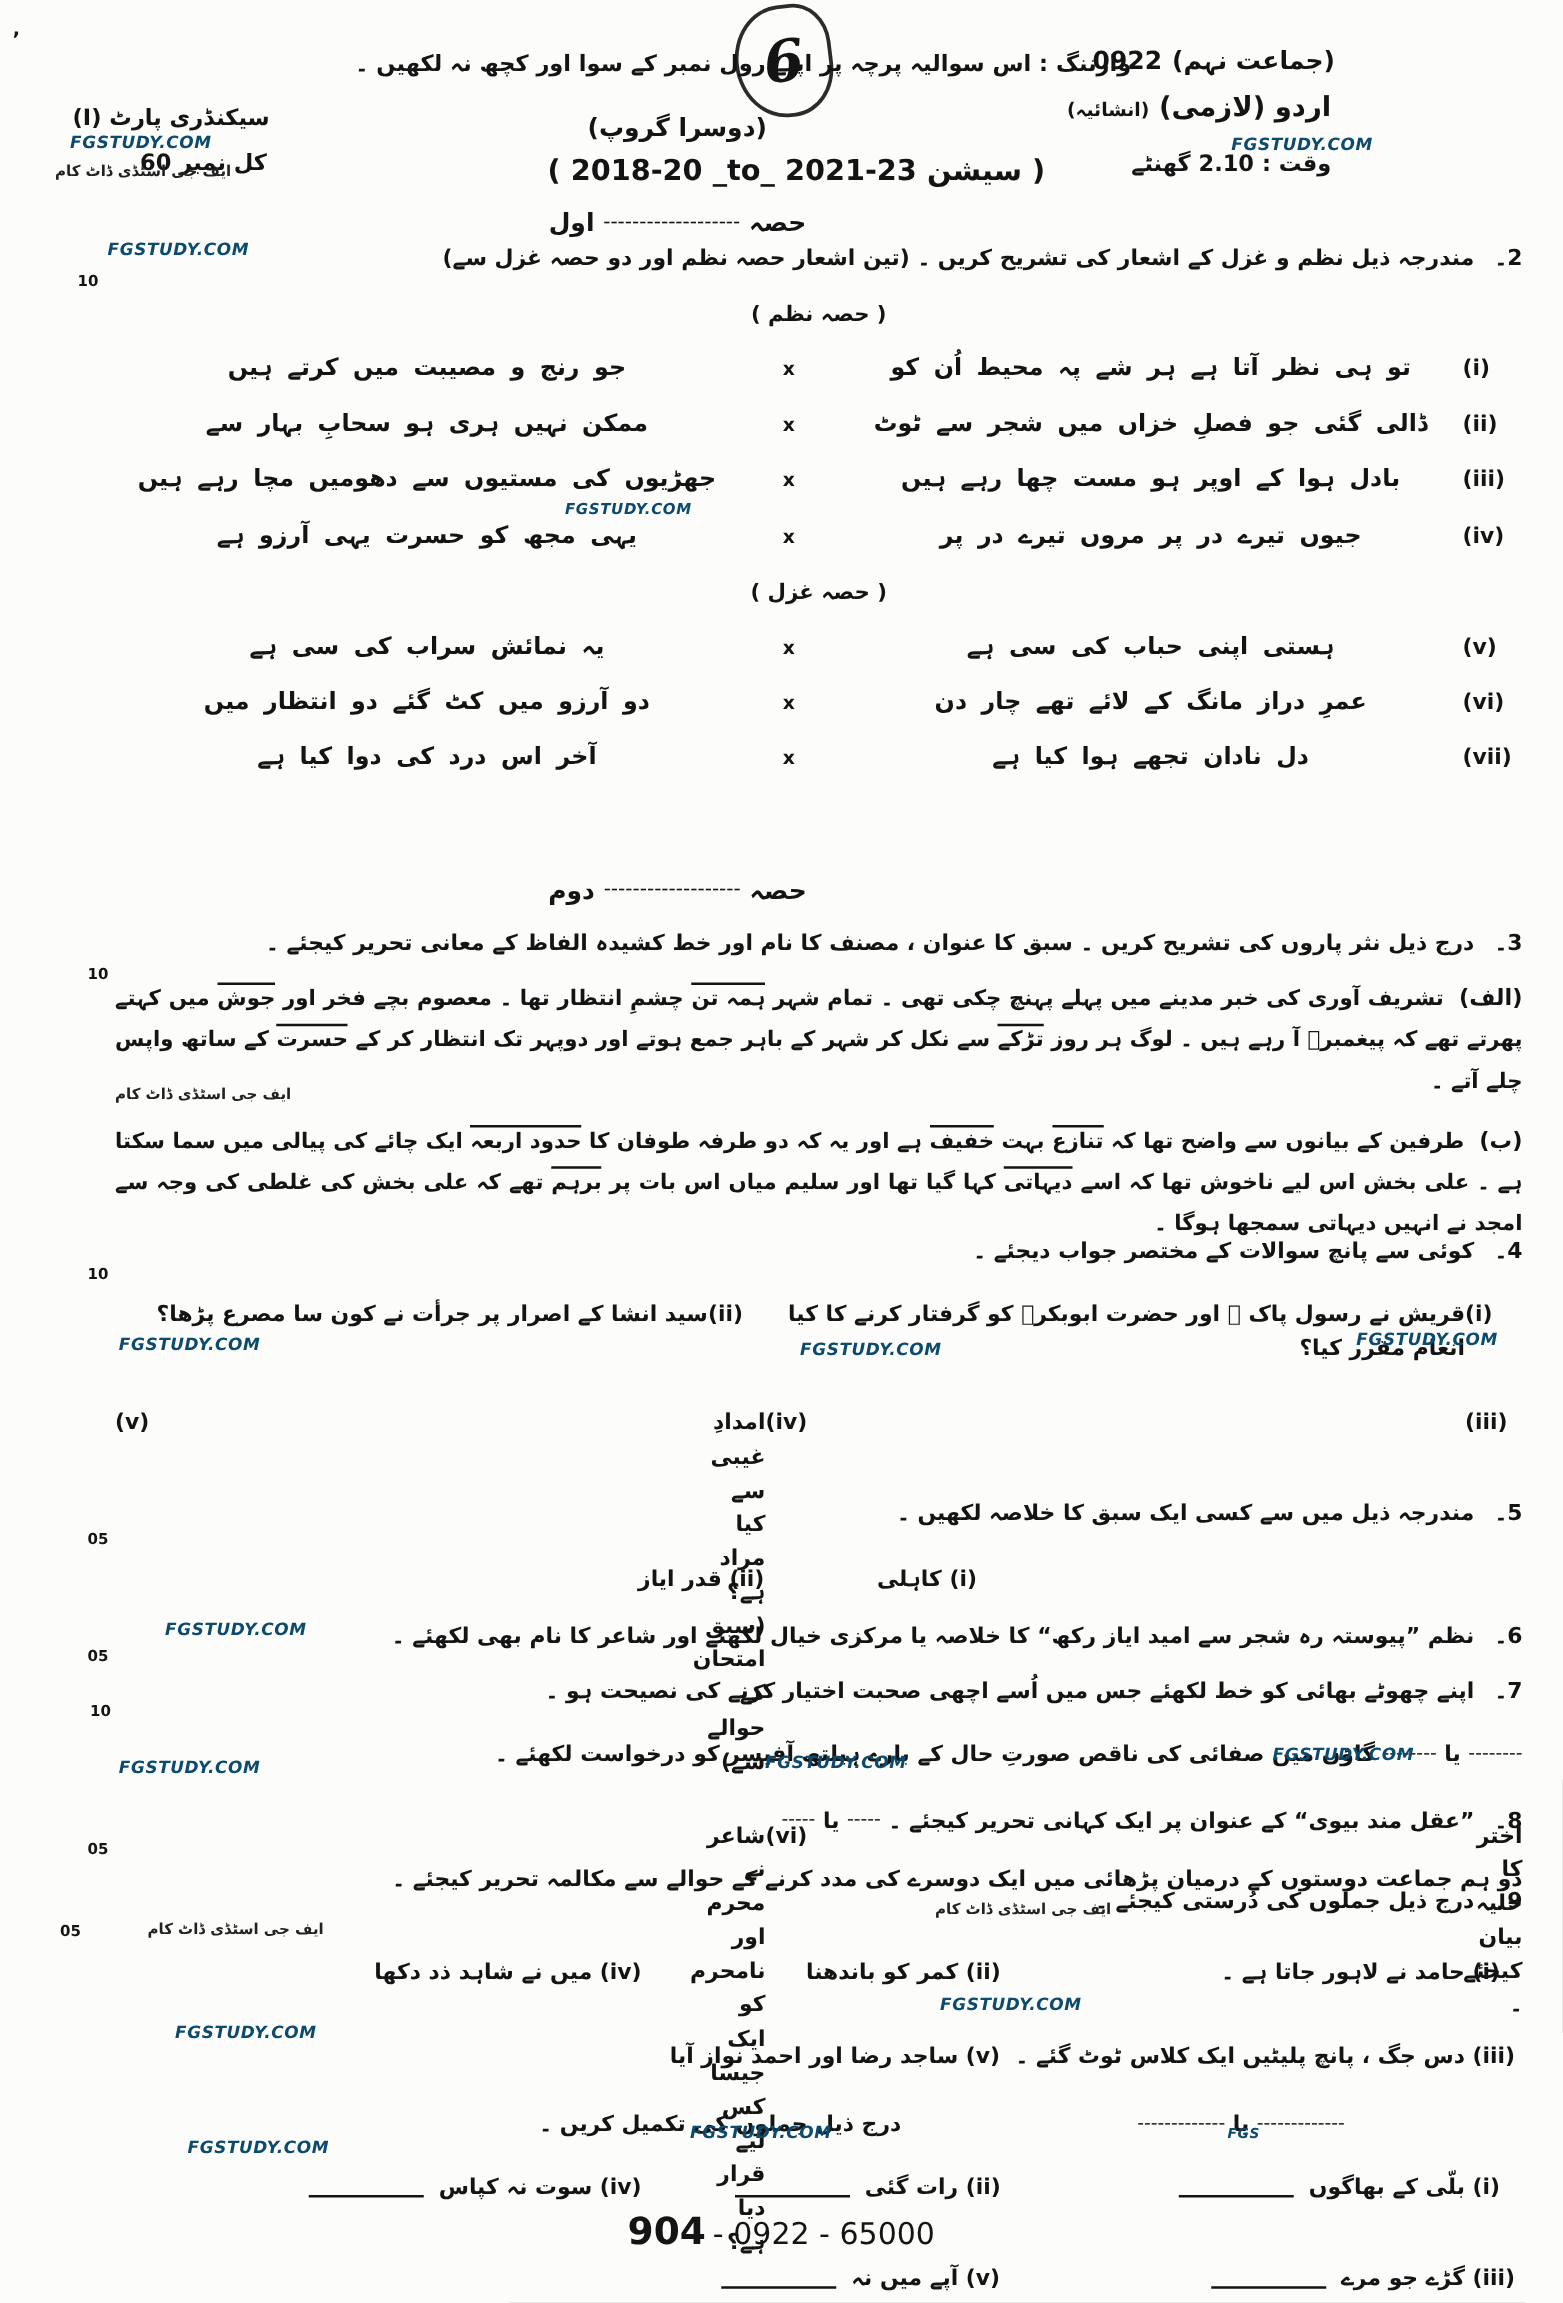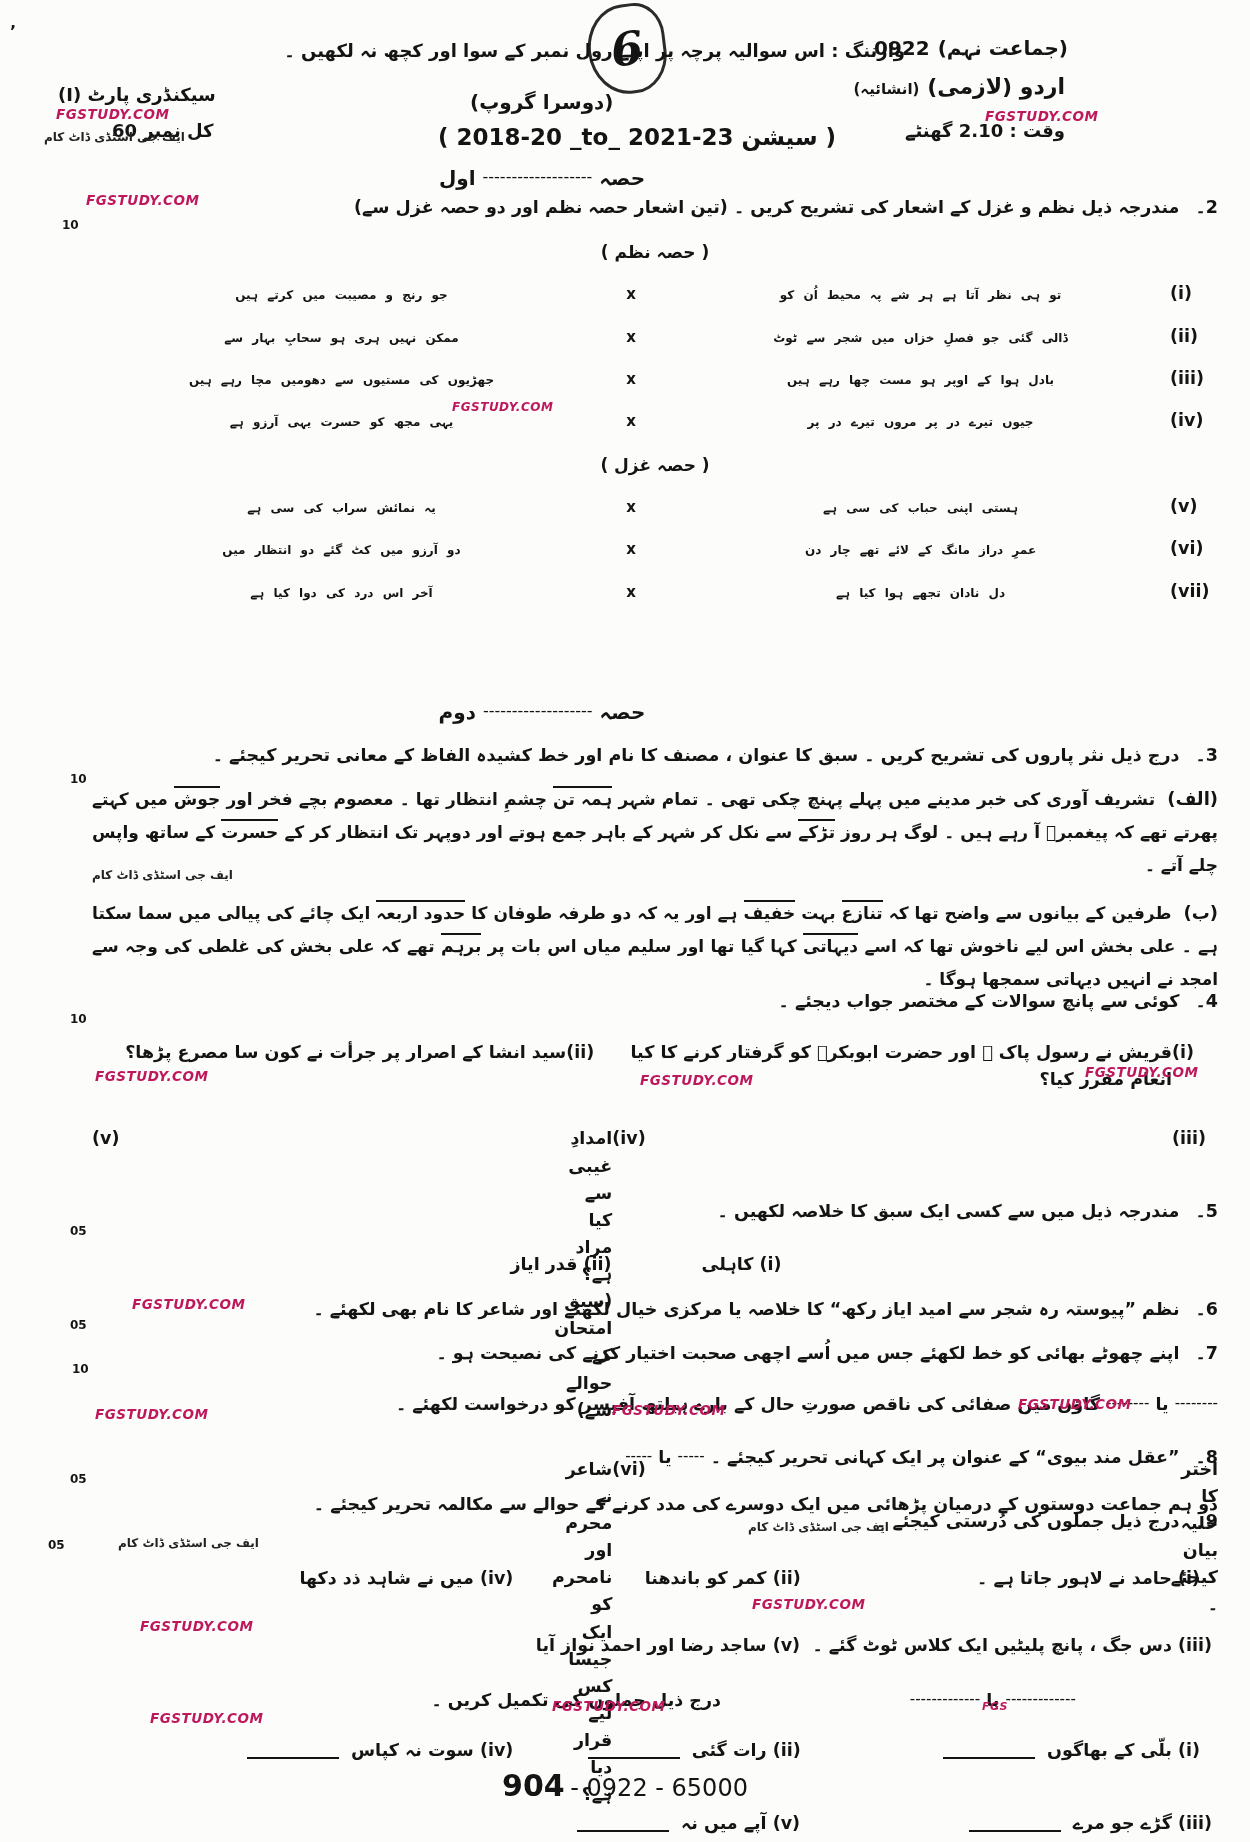--- a/index.html
+++ b/index.html
@@ -27,21 +27,21 @@
   
   .divider{width:340px; text-align:center; font-size:20px; white-space:nowrap;}
   .divider .dash{letter-spacing:2px; font-weight:400; font-size:16px; vertical-align:3px;}
   
   .qblock{left:92px; right:32px; font-size:17.5px; line-height:1.55;}
   .qline{text-align:right;}
   .qnum{font-weight:700; margin-left:10px;}
   
   .part-label{text-align:center; font-size:17px; margin-top:18px;}
   .vrow{display:grid; direction:rtl; grid-template-columns:48px 1fr 80px 1fr; align-items:baseline; margin:15px 0;}
-  .hem{text-align:center; word-spacing:5px; font-size:12px;}
+  .hem{text-align:center; word-spacing:5px; font-size:19px;}
   .vx{text-align:center; font-weight:700; font-size:15px;}
   
   .passage{text-align:justify; text-align-last:right; line-height:1.95; font-size:17px; margin-top:12px;}
   .plabel{font-weight:700; font-size:18px; padding-left:6px;}
   .ku{border-top:2px solid #141414; padding-top:1px;}
   
   .q4grid{display:grid; direction:rtl; grid-template-columns:46px 1.18fr 46px 1fr; row-gap:32px; margin-top:24px; align-items:baseline;}
   .q4row4{display:flex; direction:rtl; gap:6px; margin-top:32px; align-items:baseline;}
   
   .opts{text-align:center; margin-top:26px;}
@@ -49,21 +49,21 @@
   
   .orline{font-weight:700;}
   .dashrun{font-weight:400; letter-spacing:2px; font-size:15px; vertical-align:2px;}
   
   .c3{display:grid; direction:rtl; grid-template-columns:36% 26% 38%; row-gap:40px; margin-top:30px; align-items:baseline;}
   .ci{white-space:nowrap;}
   .orlabel-row{display:grid; direction:rtl; grid-template-columns:40% 34% 26%; margin-top:28px; align-items:baseline;}
   .blank{display:inline-block; width:92px; border-bottom:2px solid #141414; height:0.85em; margin:0 6px; vertical-align:-3px;}
   
   .marks{font-size:12px; font-weight:700; font-family:"DejaVu Sans",sans-serif;margin-top:20px;}
-  .wm{font-style:italic; font-size:13.5px; letter-spacing:0.5px; color:#be185d; font-weight:700; white-space:nowrap;}
+  .wm{font-style:italic; font-size:13.5px; letter-spacing:0.5px; color:#0c4a6e; font-weight:700; white-space:nowrap;}
   .wmu{font-size:12px; color:#222; font-weight:700; white-space:nowrap;}
   
   .six{
     left:588px; top:4px; width:72px; height:84px;
     border:3px solid #2b2b2b; border-radius:58% 44% 52% 60%;
     display:flex; align-items:center; justify-content:center;
     font-family:"DejaVu Serif",serif; font-style:italic; font-size:46px; font-weight:700;
     transform:rotate(-7deg);
   }
   .footer{left:0; right:0; top:1768px; text-align:center; direction:ltr;}

